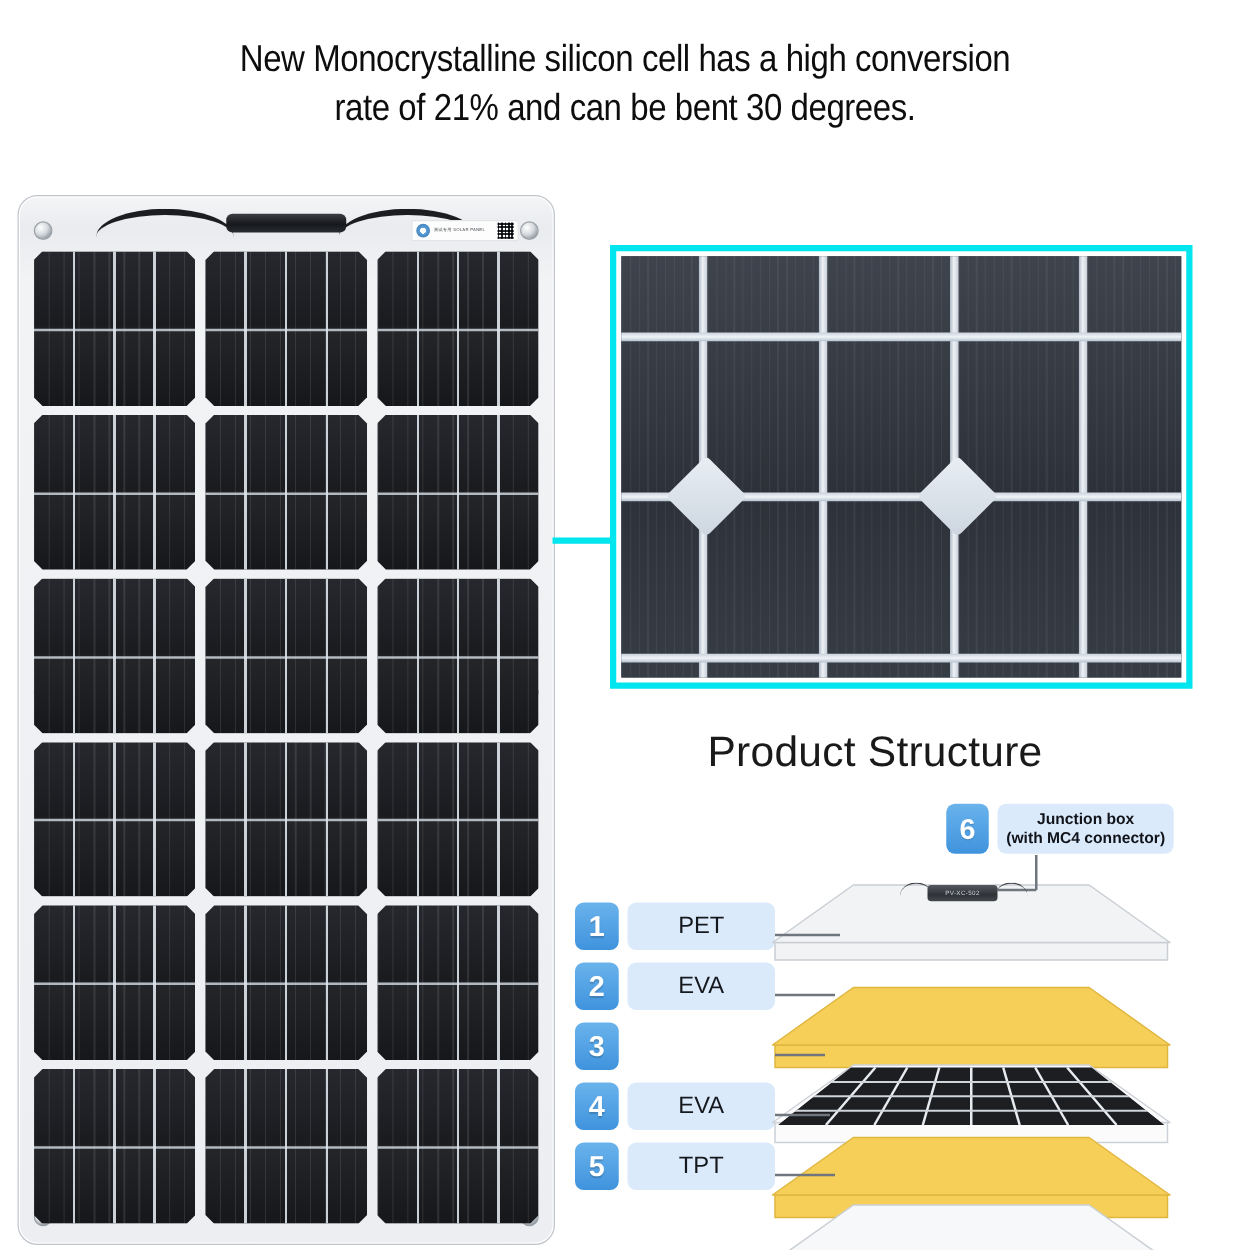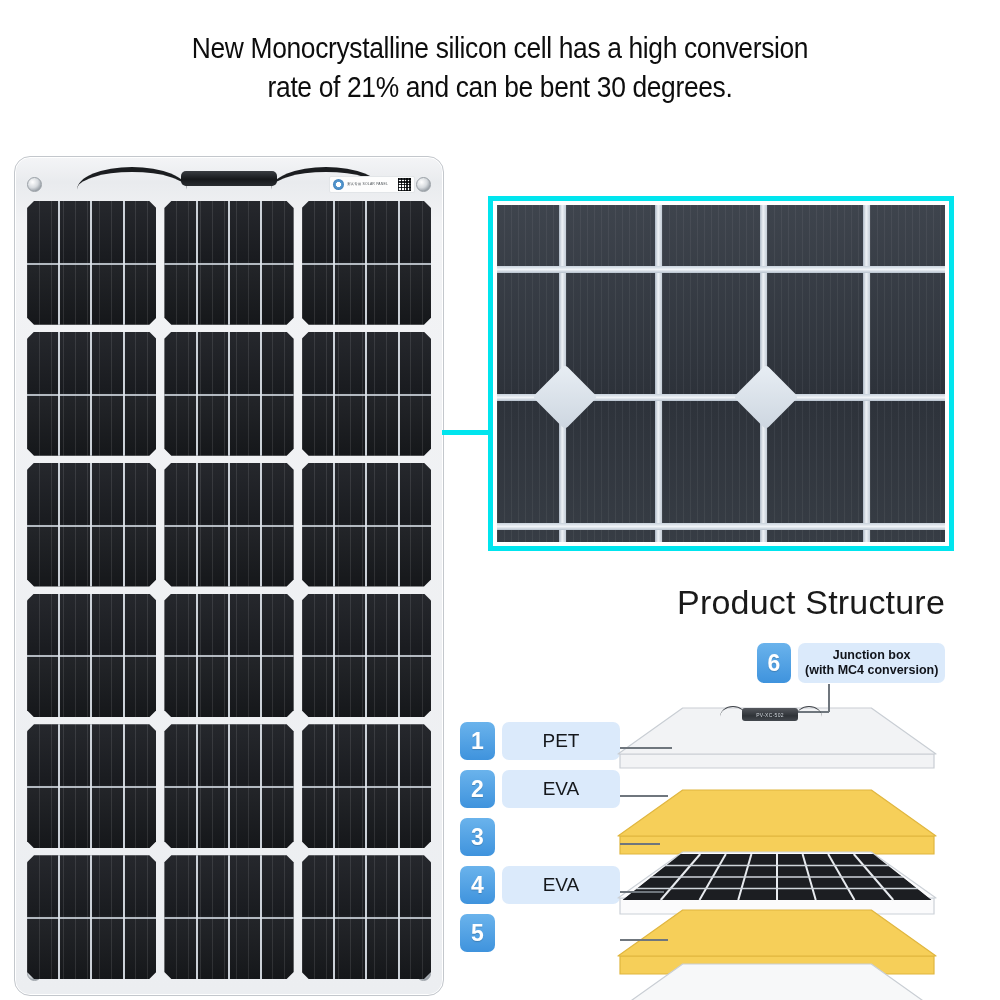--- a/index.html
+++ b/index.html
@@ -230,21 +230,21 @@
     transform: rotate(45deg);
     border-radius: 4px;
   }
 
   
   .ps-title {
     position: absolute;
     left: 455px;
     top: 583px;
     width: 490px;
-    text-align: right;
+    text-align: center;
     font-size: 34px;
     font-weight: 400;
     color: #1a1a1a;
     letter-spacing: 0.2px;
   }
 
   .layer-labels {
     position: absolute;
     left: 460px;
     top: 722px;
@@ -443,27 +443,28 @@
     </div>
     <div class="layer-row">
       <div class="badge">3</div>
     </div>
     <div class="layer-row">
       <div class="badge">4</div>
       <div class="lbl">EVA</div>
     </div>
     <div class="layer-row">
       <div class="badge">5</div>
+      <div class="lbl">TPT</div>
     </div>
   </div>
 
 <div class="callout6">
   <div class="badge">6</div>
   <div class="cbox">Junction box
-(with MC4 conversion)</div>
+(with MC4 connector)</div>
 </div>
 
 <div class="stack" id="stack">
   <div class="mini-wire l"></div>
   <div class="mini-wire r"></div>
   <div class="mini-jbox">PV-XC-502</div>
 <div class="slab" style="top: 6px;">
       <svg width="330" height="74">
         <defs>
           <clipPath id="cellclip">

